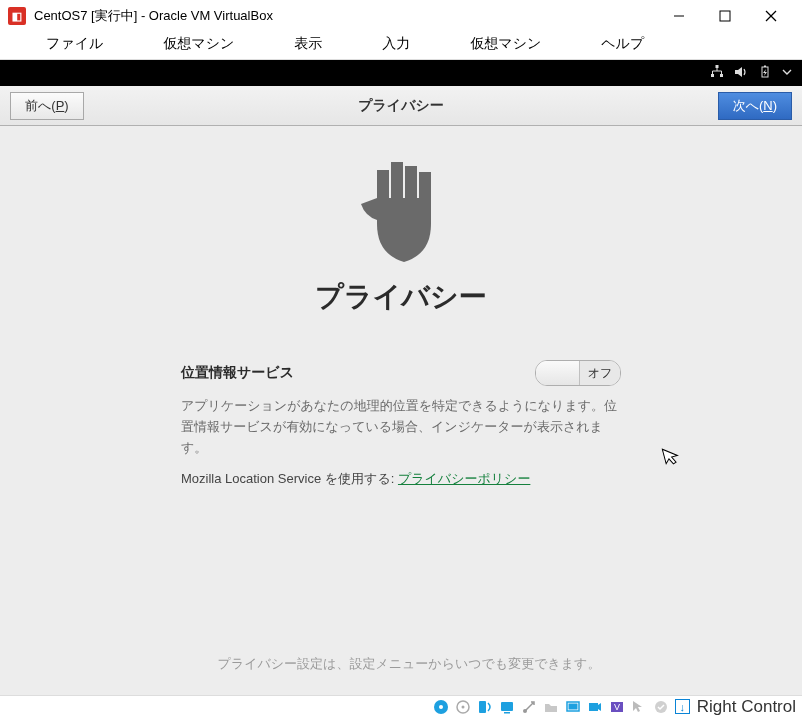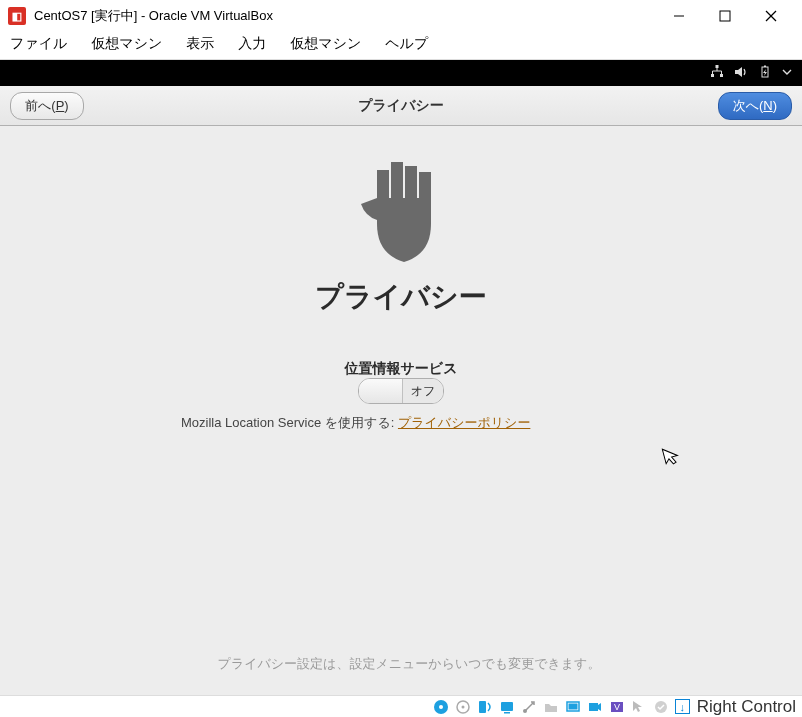--- a/index.html
+++ b/index.html
@@ -54,20 +54,21 @@
       display: flex;
       align-items: center;
       padding: 2px 8px 6px 10px;
       gap: 24px;
       border-bottom: 1px solid #ddd;
     }
     .menubar .menu-item {
       font-size: 14px;
       color: #000;
       cursor: default;
+      margin-left: 36px;
     }
     .vm-content {
       position: relative;
       width: 100%;
       height: calc(100% - 32px - 28px - 22px);
       background: #000;
       display: flex;
       flex-direction: column;
     }
     .gnome-topbar {
@@ -91,21 +92,21 @@
       display: flex;
       align-items: center;
       padding: 0 10px;
       position: relative;
     }
     .hb-btn {
       height: 28px;
       padding: 0 14px;
       border: 1px solid #a8a8a8;
       background: linear-gradient(#fbfbfb, #e8e8e8);
-      border-radius: 12px;
+      border-radius: 0;
       font-size: 13px;
       color: #333;
       display: flex;
       align-items: center;
     }
     .hb-btn.next {
       background: linear-gradient(#4f8de0, #2f6ac2);
       border: 1px solid #2a5ca8;
       color: #fff;
       margin-left: 32px;
@@ -140,21 +141,20 @@
     }
     .privacy-section {
       width: 440px;
       margin: 0 auto;
     }
     .ps-row {
       display: flex;
       align-items: center;
       justify-content: space-between;
       margin-bottom: 10px;
-      flex-direction: column;
     }
     .ps-label {
       font-size: 14px;
       font-weight: bold;
       color: #2b2b2b;
     }
     .switch {
       display: flex;
       align-items: stretch;
       width: 86px;
@@ -182,21 +182,21 @@
       font-size: 13px;
       color: #6a6a6a;
       line-height: 1.6;
       margin-bottom: 12px;
     }
     .ps-link-line {
       font-size: 13px;
       color: #444;
     }
     .ps-link {
-      color: #a16207;
+      color: #15803d;
       text-decoration: underline;
     }
     .footer-note {
       position: absolute;
       bottom: 22px;
       left: 16px;
       right: 0;
       text-align: center;
       font-size: 13px;
       color: #9a9a9a;
@@ -343,20 +343,21 @@
     <div class="privacy-heading">プライバシー</div>
 
     <div class="privacy-section">
       <div class="ps-row">
         <div class="ps-label">位置情報サービス</div>
         <div class="switch">
           <div class="knob"></div>
           <div class="state">オフ</div>
         </div>
       </div>
+      <div class="ps-desc">アプリケーションがあなたの地理的位置を特定できるようになります。位置情報サービスが有効になっている場合、インジケーターが表示されます。</div>
       <div class="ps-link-line">
         <span>Mozilla Location Service を使用する: </span><a class="ps-link" href="#">プライバシーポリシー</a>
       </div>
     </div>
 
     <div class="footer-note">プライバシー設定は、設定メニューからいつでも変更できます。</div>
 
     <div class="cursor">
       <svg width="16" height="20" viewBox="0 0 16 20">
           <path d="M1 1 l0 15 l4 -4 l3 6 l3 -1 l-3 -6 l6 0 z" fill="#fff" stroke="#000" stroke-width="1"></path>

